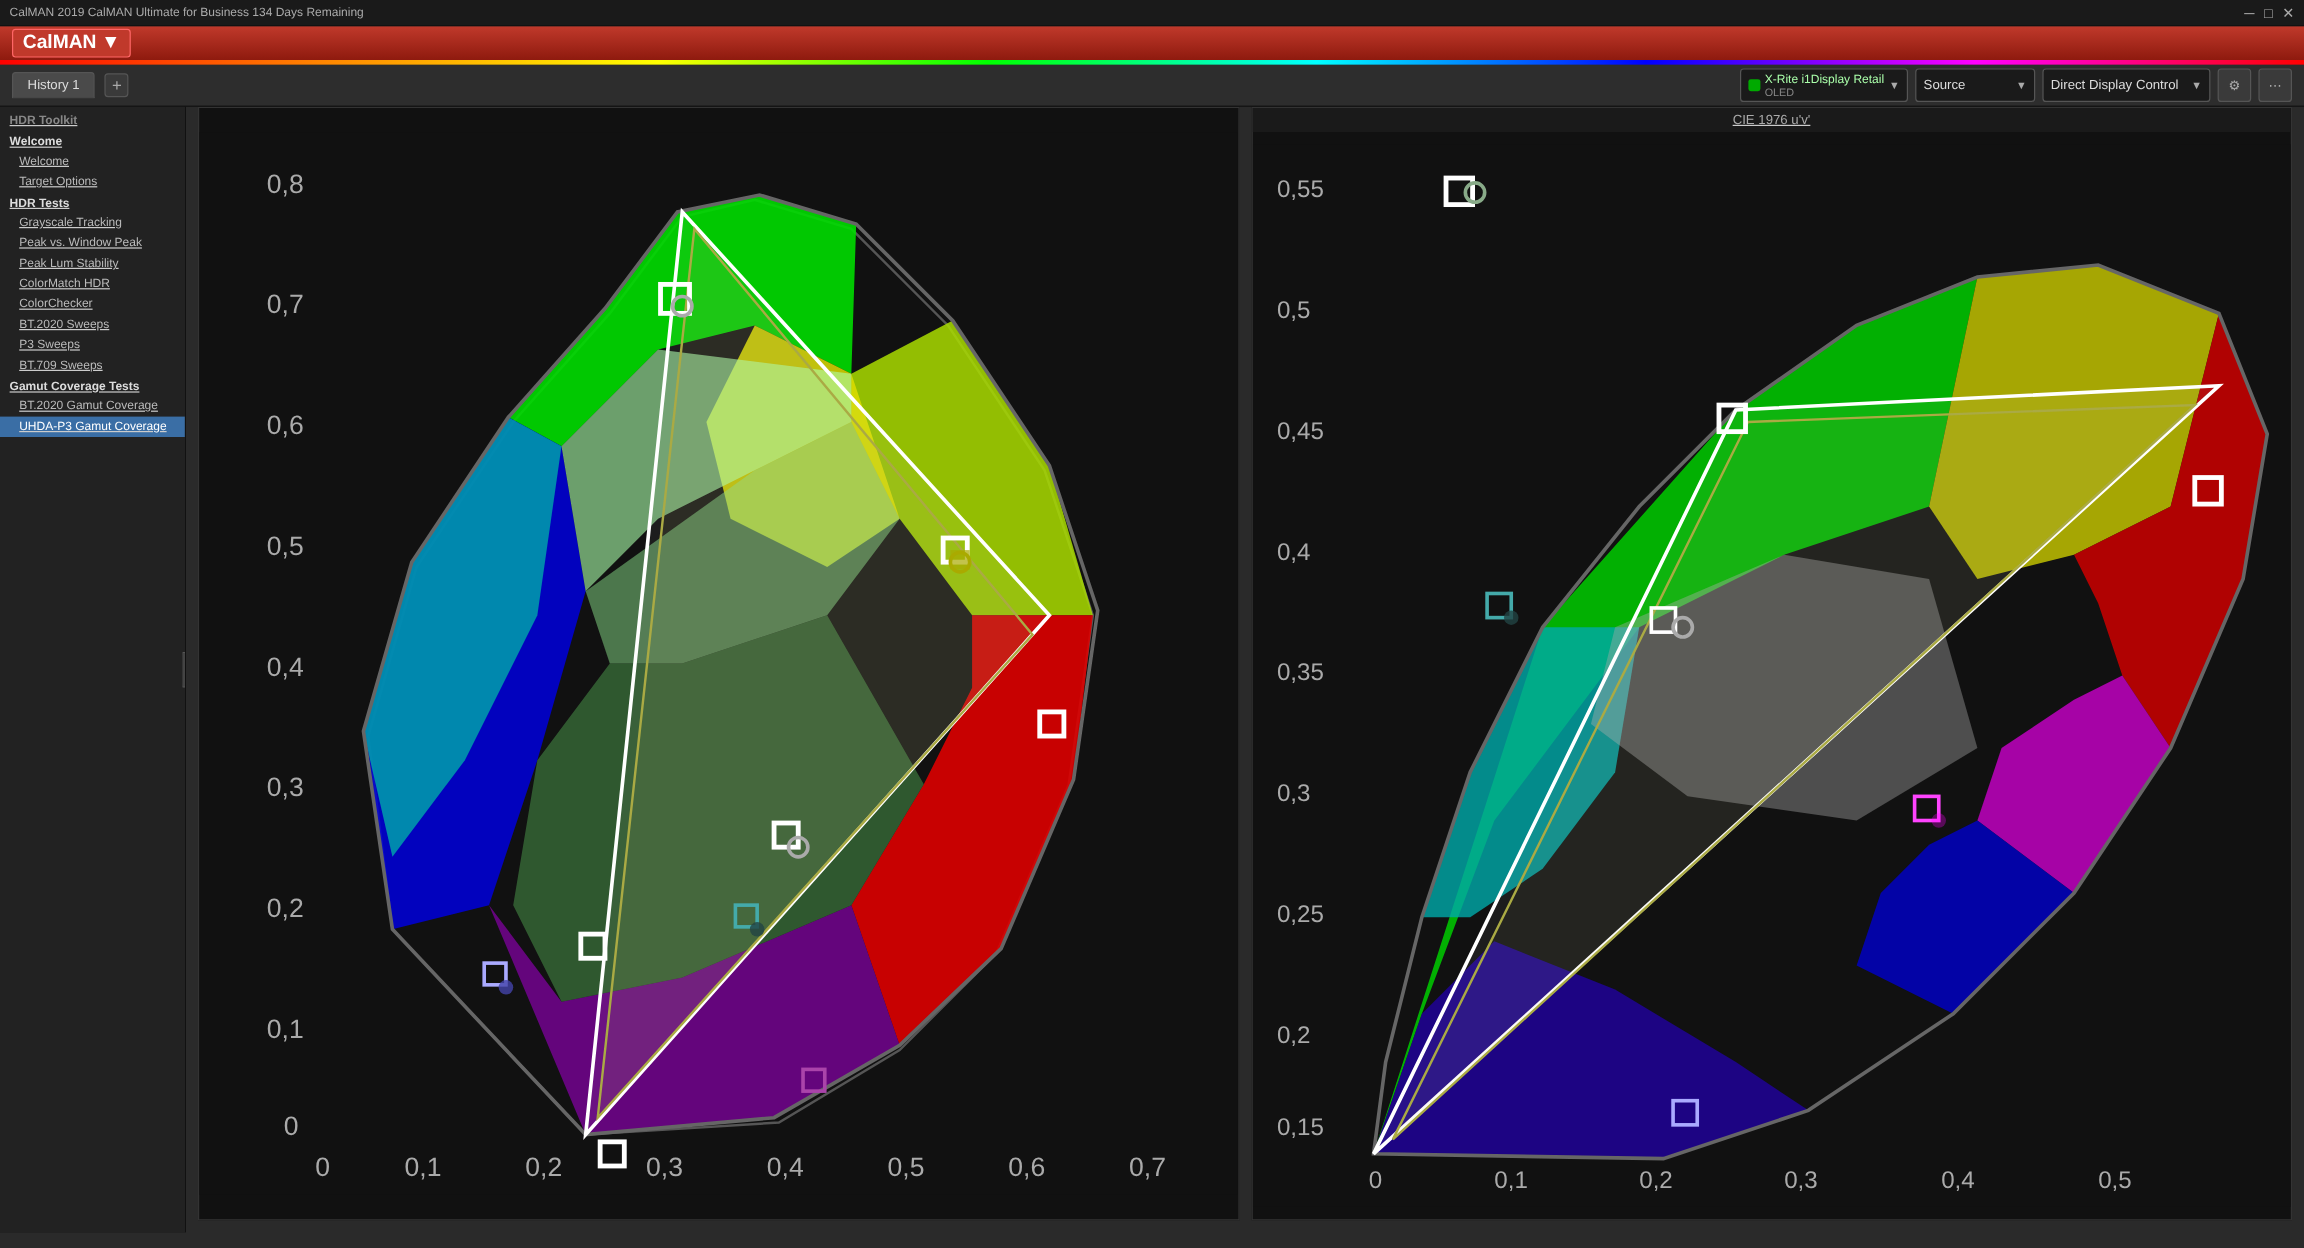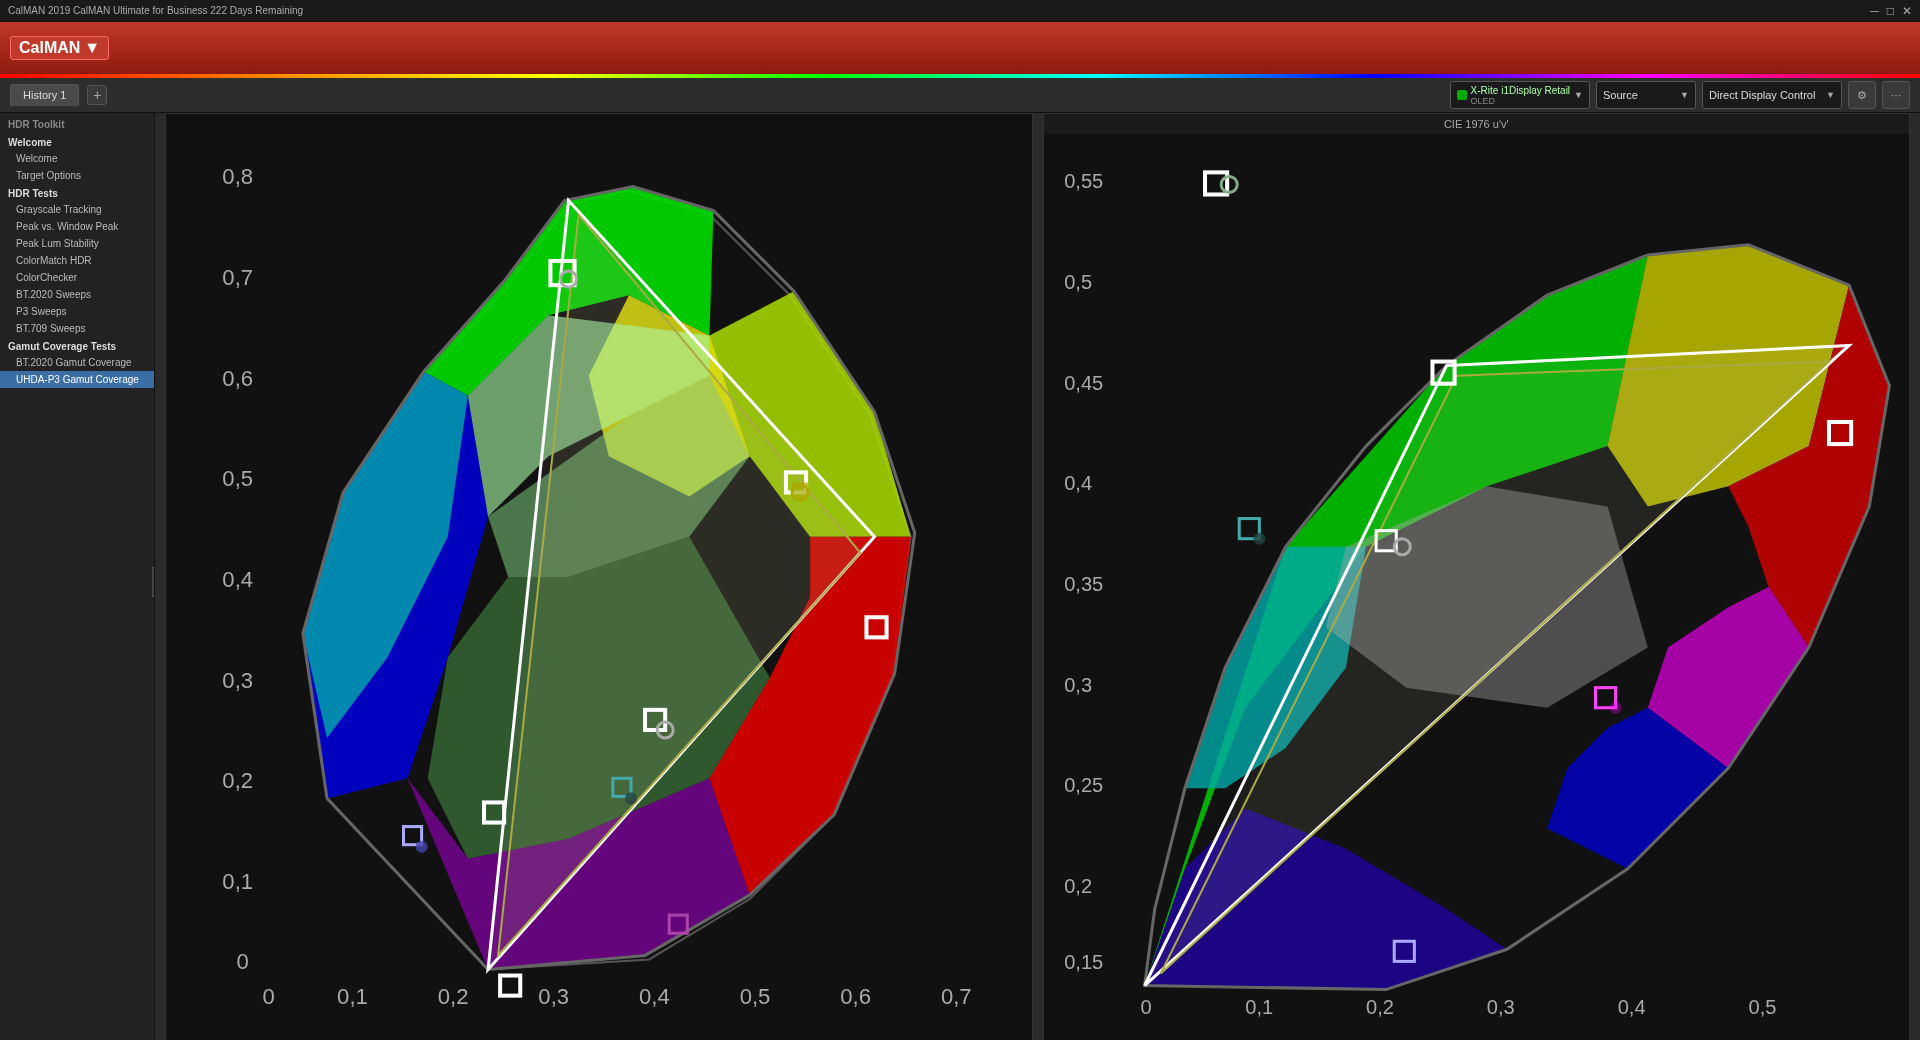--- a/index.html
+++ b/index.html
@@ -15,21 +15,21 @@
       font-size: 10px;
       color: #aaa;
       border-bottom: 1px solid #111;
     }
     #titlebar-controls { margin-left: auto; display: flex; gap: 8px; }
     #titlebar-controls span { cursor: pointer; color: #aaa; font-size: 12px; }
 
     
     #menubar {
       background: linear-gradient(to bottom, #c0392b, #8e1a0e);
-      height: 52px;
+      height: 28px;
       display: flex;
       align-items: center;
       padding: 0 10px;
       gap: 16px;
     }
     #calman-logo {
       color: white;
       font-weight: bold;
       font-size: 16px;
       background: #c0392b;
@@ -107,20 +107,21 @@
       border-radius: 3px;
       width: 28px; height: 28px;
       display: flex; align-items: center; justify-content: center;
       cursor: pointer; color: #aaa;
     }
 
     
     #main {
       display: flex;
       height: calc(1040px - 22px - 36px - 4px - 40px);
+      text-decoration: underline;
     }
 
     
     #sidebar {
       width: 155px;
       background: #222;
       border-right: 1px solid #111;
       overflow-y: auto;
       flex-shrink: 0;
       position: relative;
@@ -202,21 +203,21 @@
       flex: 1;
       display: flex;
       gap: 10px;
       padding: 0 10px 10px;
     }
   </style>
 </head>
 <body>
 
 <div id="titlebar">
-  <span>CalMAN 2019 CalMAN Ultimate for Business 222 Days Remaining</span>
+  <span>CalMAN 2019 CalMAN Ultimate for Business 134 Days Remaining</span>
   <div id="titlebar-controls">
     <span>─</span>
     <span>□</span>
     <span>✕</span>
   </div>
 </div>
 
 <div id="menubar">
   <div id="calman-logo">
     <span>CalMAN</span>

